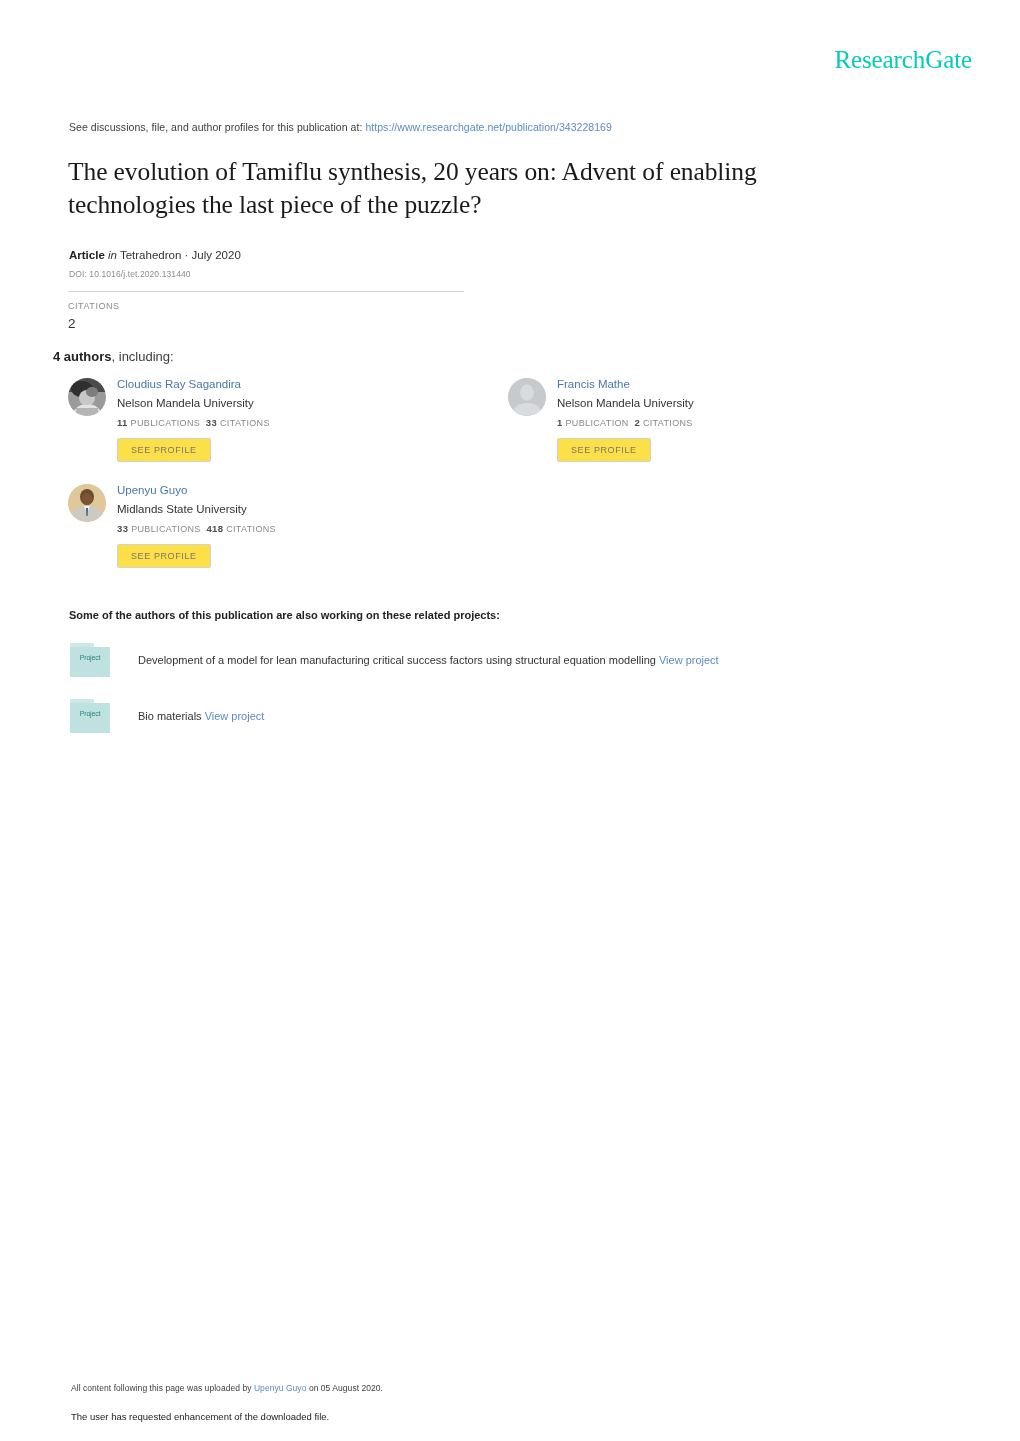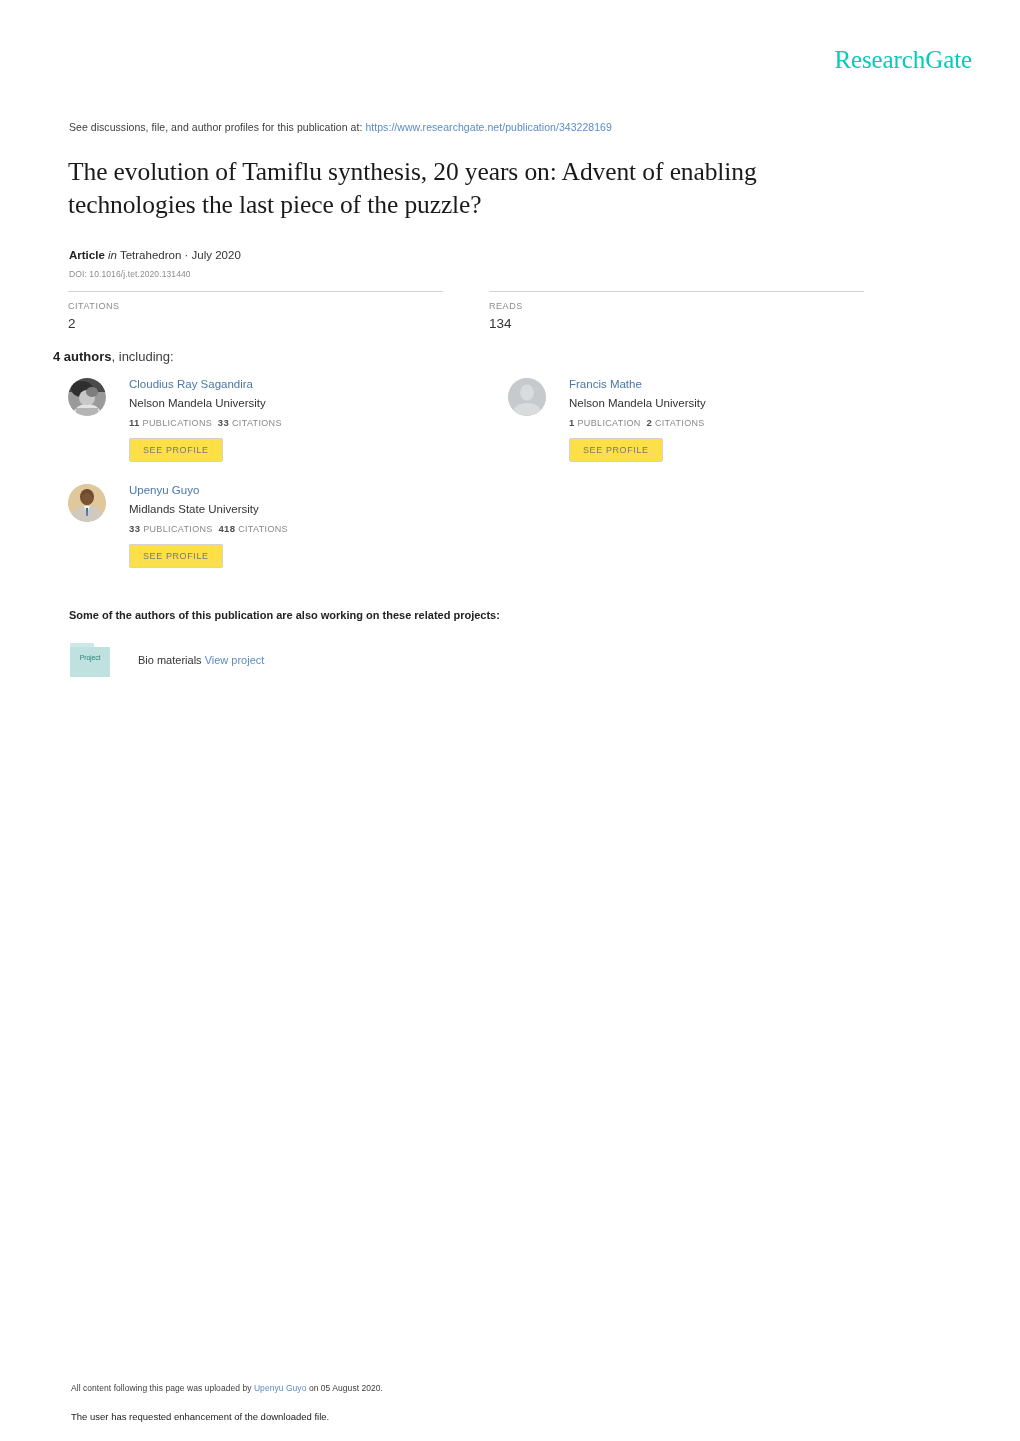--- a/index.html
+++ b/index.html
@@ -146,21 +146,20 @@
     width: 880px;
   }
   .author-row {
     display: flex;
   }
   .author-card {
     width: 440px;
     display: flex;
     align-items: flex-start;
     margin-bottom: 20px;
-    gap: 12px;
   }
   .avatar {
     width: 38px;
     height: 38px;
     border-radius: 50%;
     flex: none;
     margin-top: 2px;
     overflow: hidden;
     position: relative;
     background: #cfd2d4;
@@ -319,25 +318,20 @@
     <span>·</span>
     <span>July 2020</span>
   </div>
   <div class="doi">DOI: 10.1016/j.tet.2020.131440</div>
 
   <div class="stats">
     <div class="stat-col">
       <div class="stat-rule"></div>
       <div class="stat-label">CITATIONS</div>
       <div class="stat-value">2</div>
-    </div>
-    <div class="stat-col">
-      <div class="stat-rule"></div>
-      <div class="stat-label">READS</div>
-      <div class="stat-value">134</div>
     </div>
   </div>
 
   <div class="authors-heading">
     <b>4 authors</b><span>, including:</span>
   </div>
 
   <div class="author-grid">
 
     <div class="author-row">
@@ -438,28 +432,39 @@
       </div>
 
     </div>
 
   </div>
 
   <div class="projects-heading">Some of the authors of this publication are also working on these related projects:</div>
 
   <div class="projects-list">
 
-
     <div class="project-row">
       <div class="project-icon">
         <div class="tab"></div>
         <div class="body"></div>
         <div class="plabel">Project</div>
       </div>
       <div class="project-text">
+        <span>Development of a model for lean manufacturing critical success factors using structural equation modelling</span>
+        <a href="#">View project</a>
+      </div>
+    </div>
+
+    <div class="project-row">
+      <div class="project-icon">
+        <div class="tab"></div>
+        <div class="body"></div>
+        <div class="plabel">Project</div>
+      </div>
+      <div class="project-text">
         <span>Bio materials</span>
         <a href="#">View project</a>
       </div>
     </div>
 
   </div>
 
   <div class="footer">
     <div class="footer-line1">
       <span>All content following this page was uploaded by</span>

